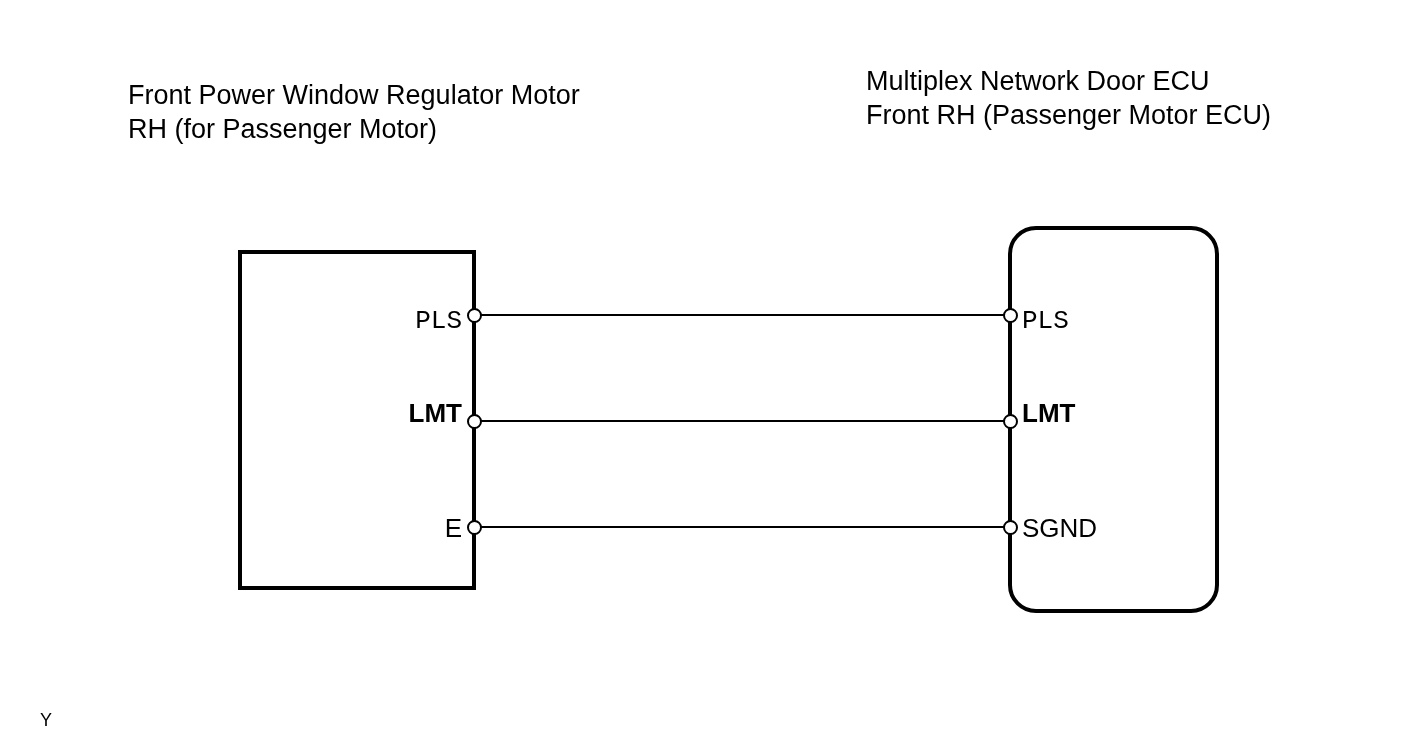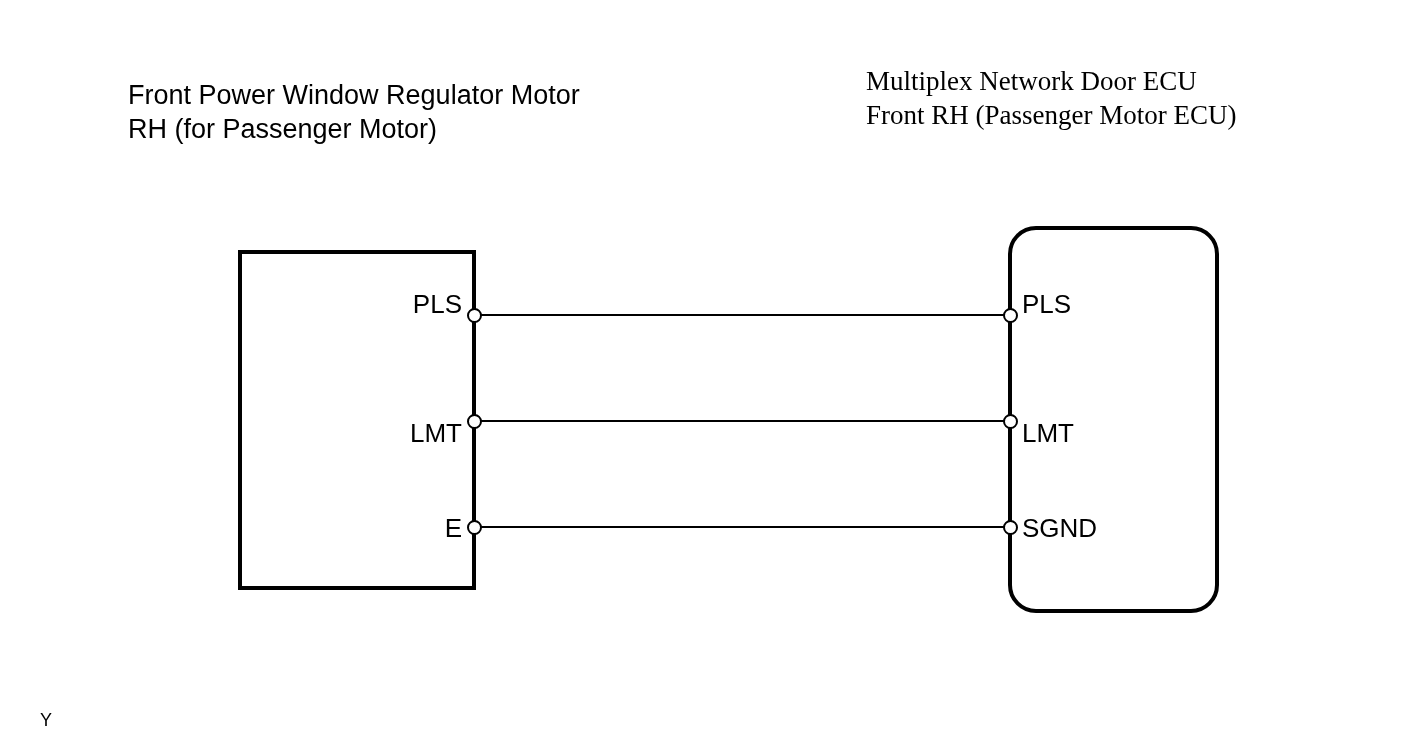--- a/index.html
+++ b/index.html
@@ -14,21 +14,21 @@
     overflow: hidden;
   }
   .title {
     position: absolute;
     font-size: 27px;
     line-height: 34px;
     color: #000000;
     white-space: nowrap;
   }
   .left-title  { left: 128px; top: 78px; }
-  .right-title { left: 866px; top: 64px; font-family: Liberation Serif, serif; }
+  .right-title { left: 866px; top: 64px; }
   .box {
     position: absolute;
     border: 4px solid #000000;
     background: #ffffff;
   }
   .left-box {
     left: 238px; top: 250px;
     width: 238px; height: 340px;
   }
   .right-box {
@@ -61,22 +61,22 @@
   .terminal-label {
     position: absolute;
     font-size: 26px;
     line-height: 30px;
     height: 30px;
     white-space: nowrap;
     color: #000000;
   }
   .tl-left  { left: 356px; width: 106px; text-align: right; }
   .tl-right { left: 1022px; text-align: left; }
-  .tl-y1 { top: 289px; }
-  .tl-y2 { top: 418px; }
+  .tl-y1 { top: 306px; font-family: Liberation Mono, monospace; }
+  .tl-y2 { top: 398px; font-weight: bold; }
   .tl-y3 { top: 513px; }
   .page-marker {
     position: absolute;
     left: 40px; top: 710px;
     font-size: 18px;
     color: #000000;
   }
 </style>
 </head>
 <body>

